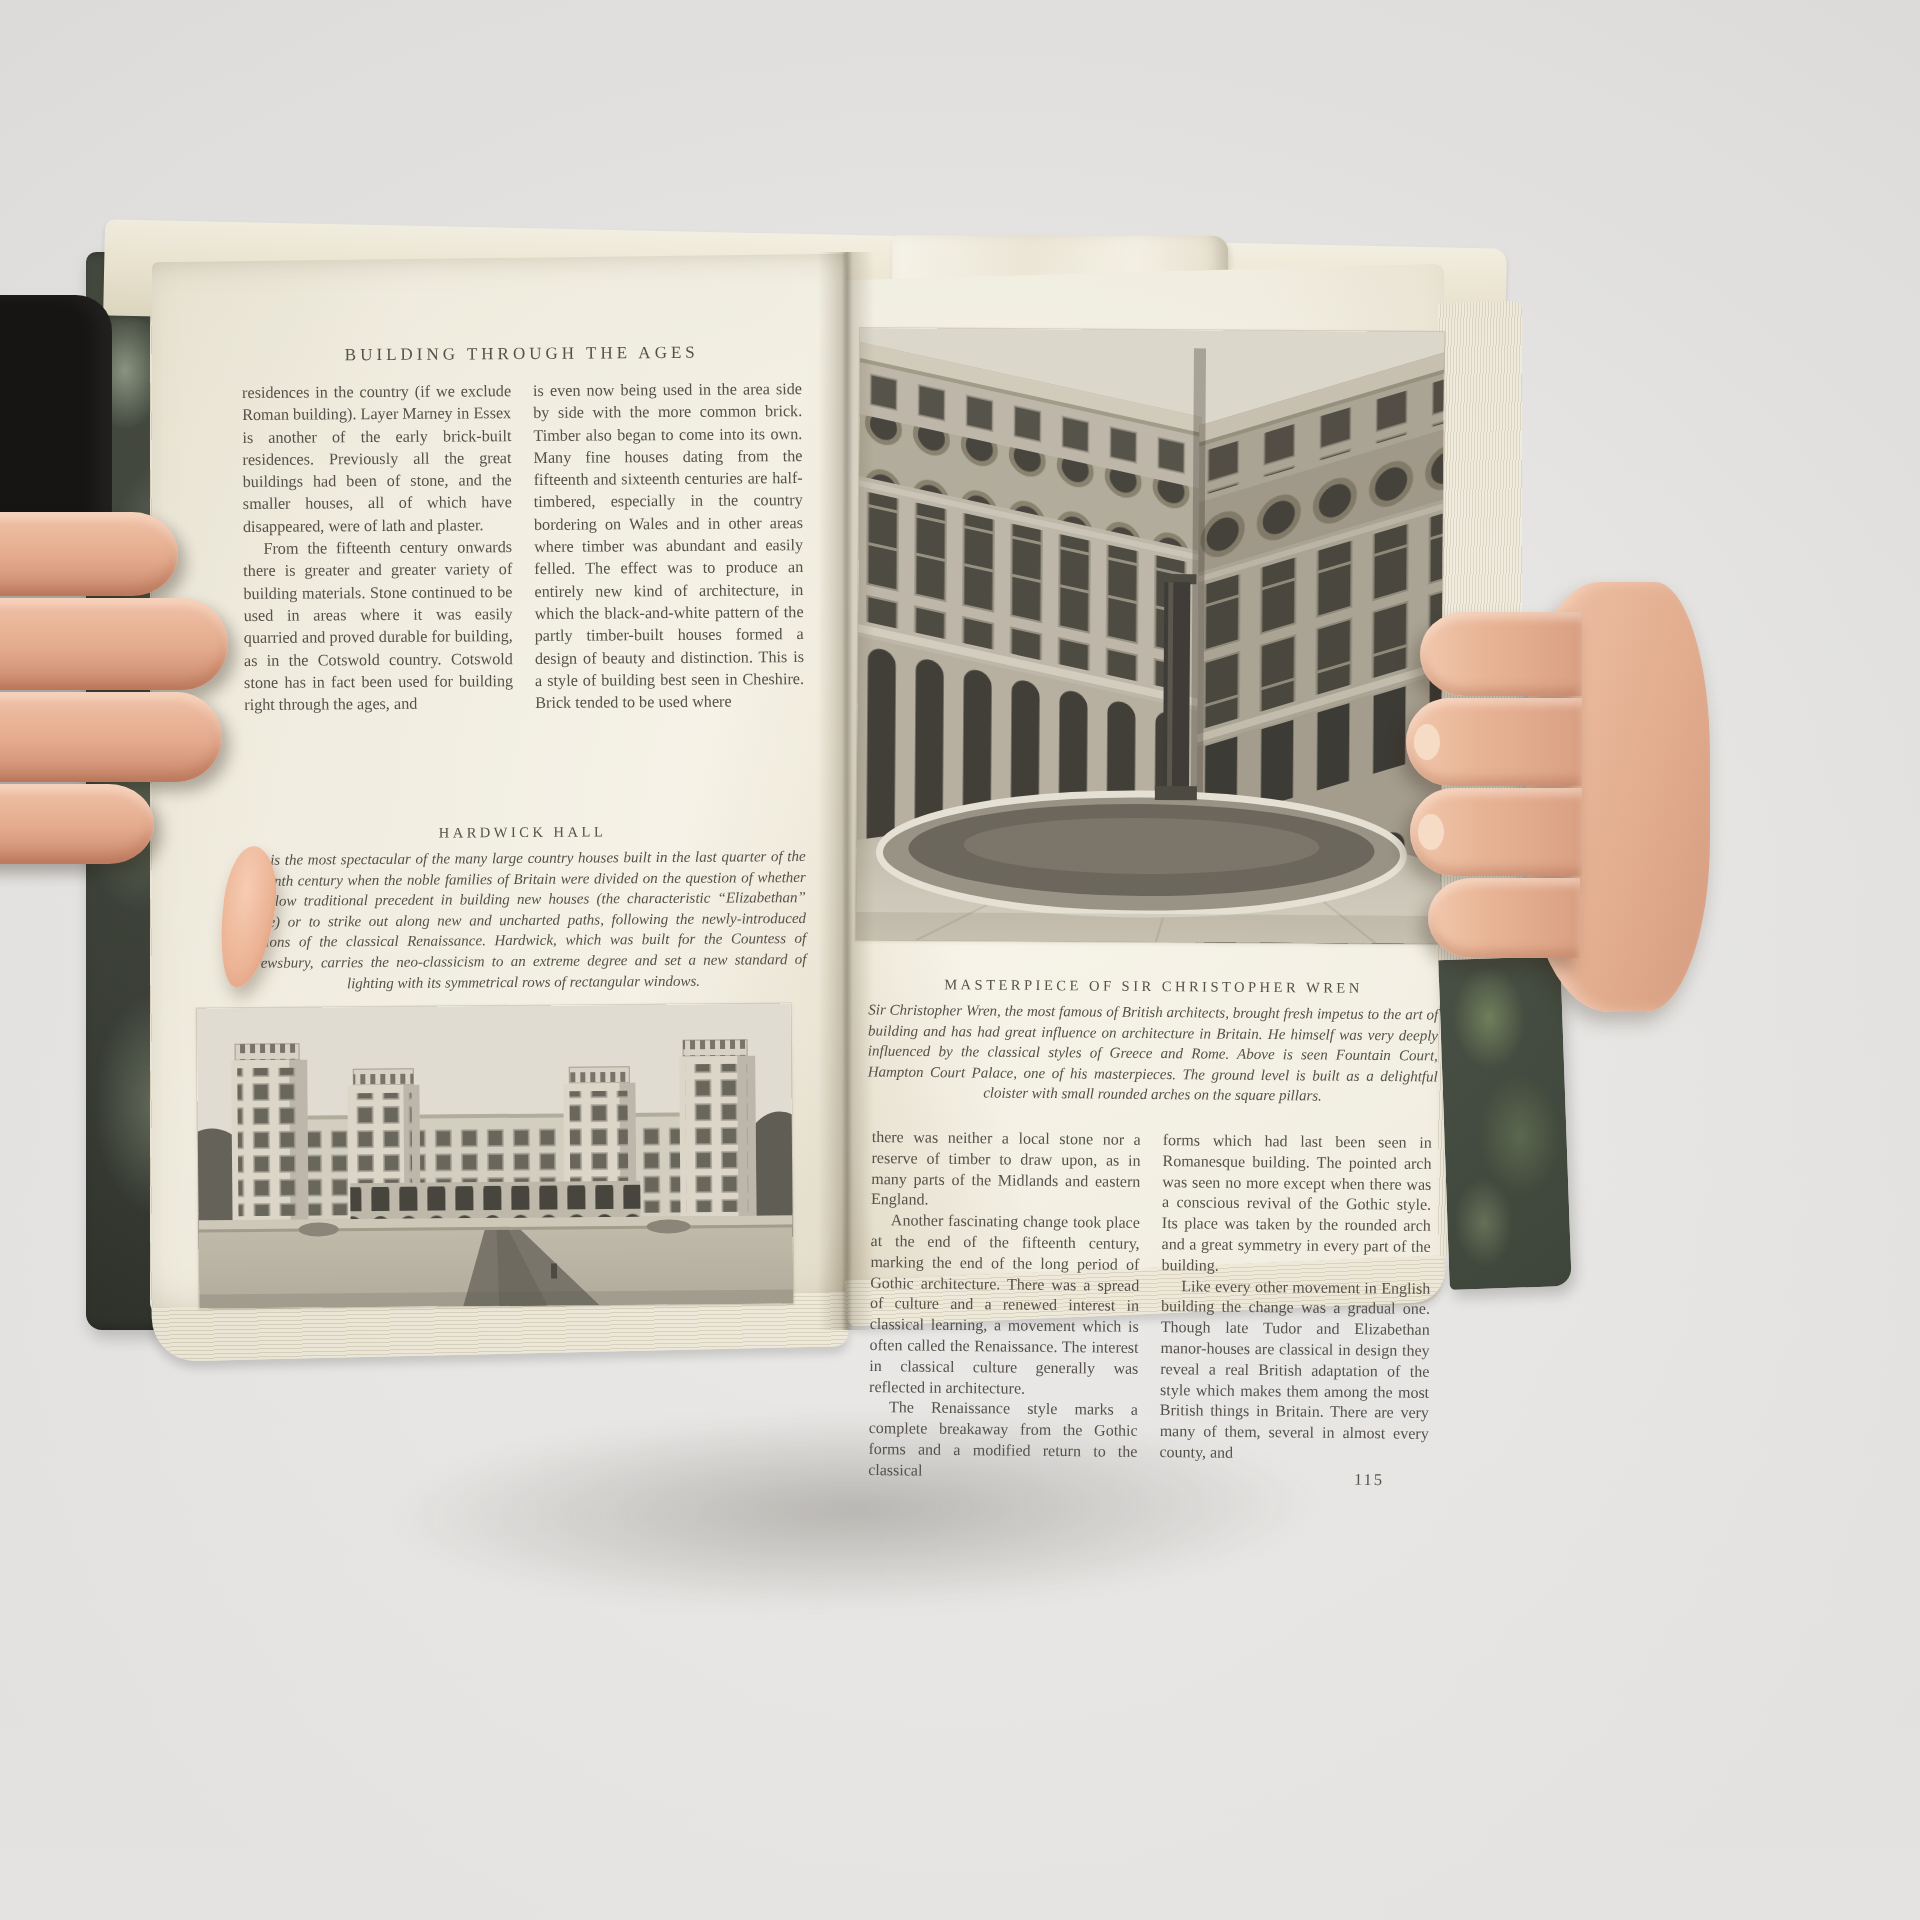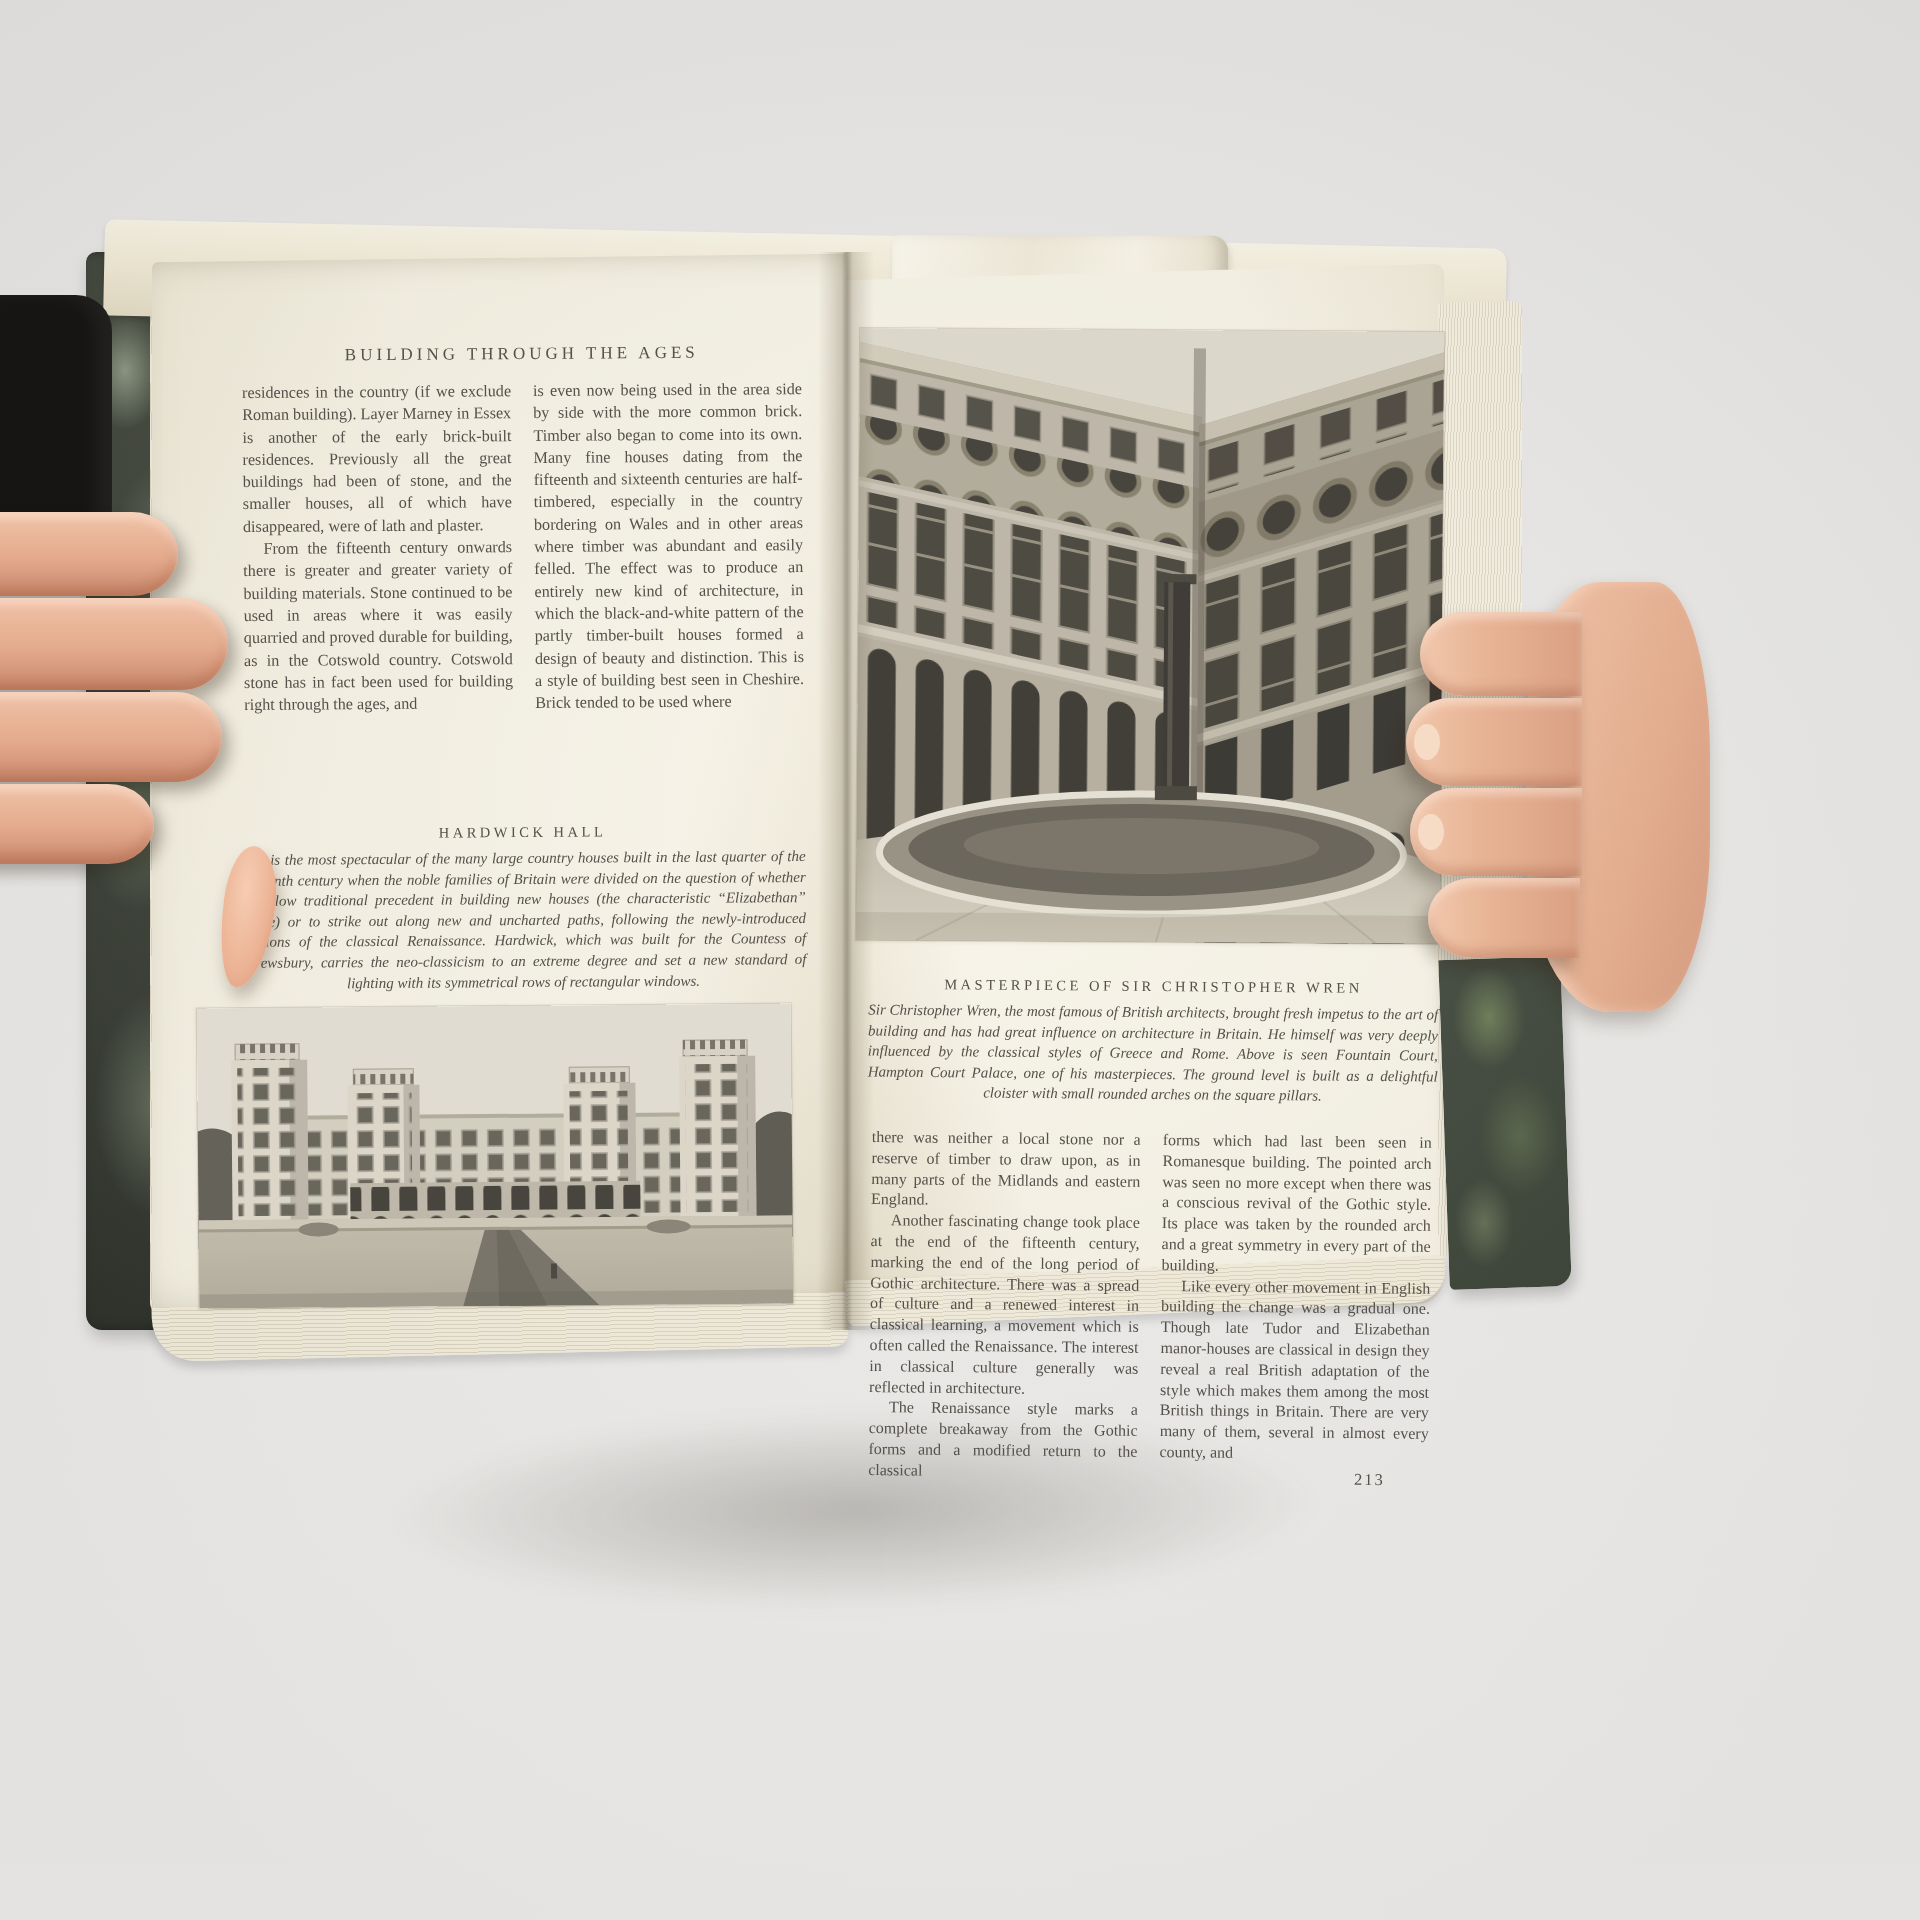--- a/index.html
+++ b/index.html
@@ -315,21 +315,21 @@
         <p class="indent">Another fascinating change took place at the end of the fifteenth century, marking the end of the long period of Gothic architecture. There was a spread of culture and a renewed interest in classical learning, a movement which is often called the Renaissance. The interest in classical culture generally was reflected in architecture.</p>
         <p class="indent">The Renaissance style marks a complete breakaway from the Gothic forms and a modified return to the classical</p>
       </div>
       <div class="col">
         <p>forms which had last been seen in Romanesque building. The pointed arch was seen no more except when there was a conscious revival of the Gothic style. Its place was taken by the rounded arch and a great symmetry in every part of the building.</p>
         <p class="indent">Like every other movement in English building the change was a gradual one. Though late Tudor and Elizabethan manor-houses are classical in design they reveal a real British adaptation of the style which makes them among the most British things in Britain. There are very many of them, several in almost every county, and</p>
       </div>
     </div>
   </div>
 
-  <div class="page-num ink">213</div>
+  <div class="page-num ink">115</div>
 
   <div class="fold"></div>
 
   <div class="sleeve"></div>
   <div class="hand-left">
     <div class="finger-l fl1"></div>
     <div class="finger-l fl2"></div>
     <div class="finger-l fl3"></div>
     <div class="finger-l fl4"></div>
   </div>

